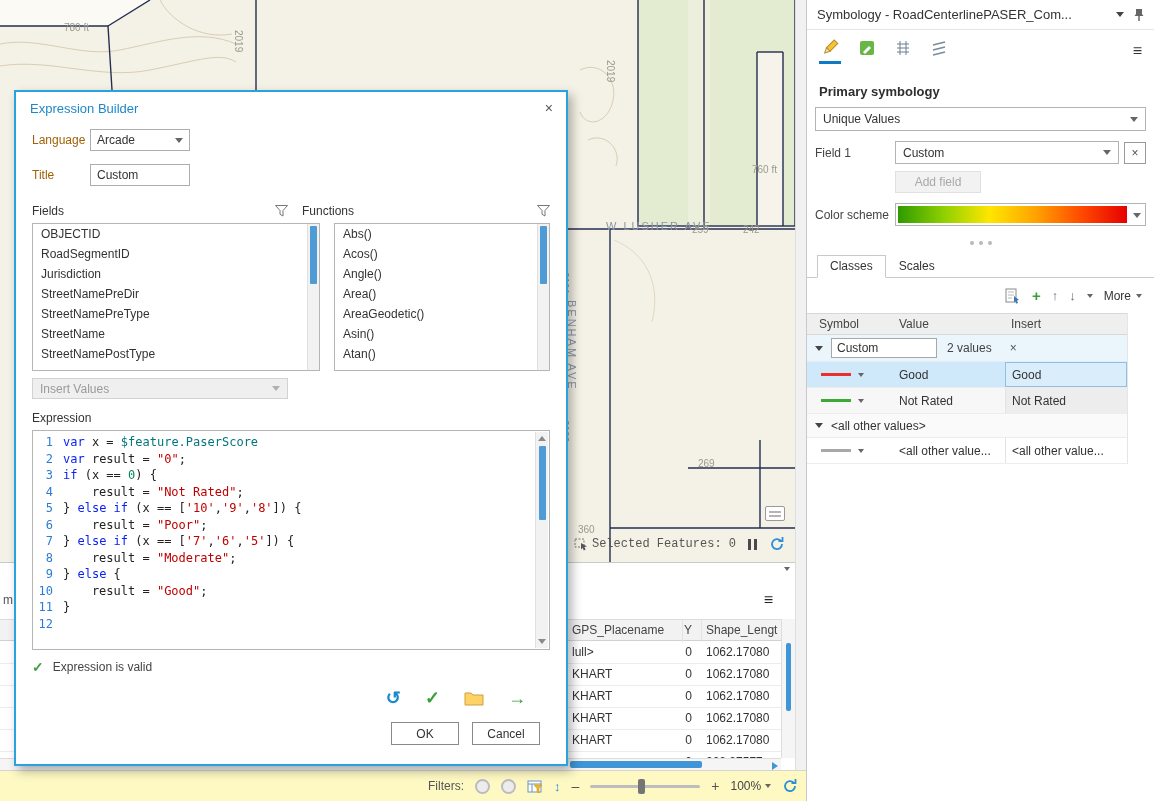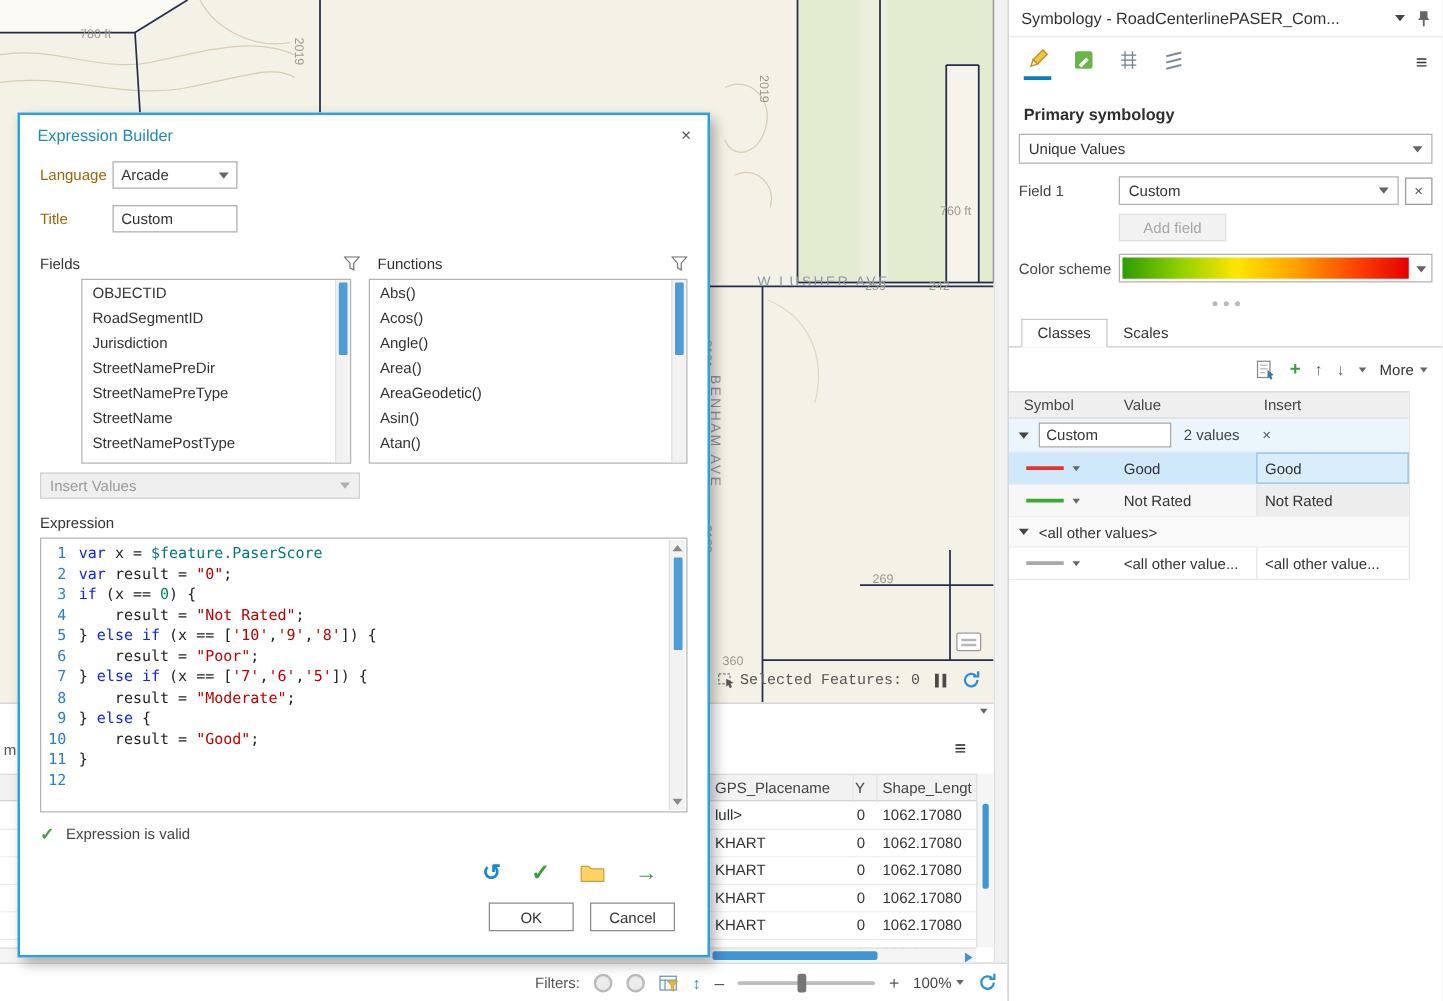--- a/index.html
+++ b/index.html
@@ -34,21 +34,21 @@
   .at-c3{position:absolute;left:706px;top:3px;}
   .at-header .at-c1,.at-header .at-c2,.at-header .at-c3{top:3px;}
   .at-vline{position:absolute;top:56px;bottom:12px;width:1px;background:#e3e3e3;}
   .hscroll{position:absolute;left:0;right:14px;bottom:0;height:12px;background:#f5f5f5;border-top:1px solid #dddddd;}
   .hthumb{position:absolute;left:570px;top:2px;width:132px;height:7px;background:#3f95d6;border-radius:2px;}
   .hs-arrow{position:absolute;right:3px;top:3px;width:0;height:0;border-top:4px solid transparent;border-bottom:4px solid transparent;border-left:6px solid #3f95d6;}
   .vscroll-t{position:absolute;right:0;top:56px;bottom:12px;width:14px;background:#f5f5f5;border-left:1px solid #dddddd;}
   .vthumb-t{position:absolute;left:4px;top:24px;width:5px;height:68px;background:#3f95d6;border-radius:2px;}
 
   
-  .status-bar{position:absolute;left:0;top:770px;width:806px;height:31px;background:#ffffff;border-top:1px solid #d5d5d5;}
+  .status-bar{position:absolute;left:0;top:770px;width:806px;height:31px;background:#fef9c3;border-top:1px solid #d5d5d5;}
   .sb-content{position:absolute;left:428px;top:0;height:30px;display:flex;align-items:center;gap:11px;color:#555;}
   .sb-circle{width:15px;height:15px;border:2px solid #bcbcbc;border-radius:50%;background:#ececec;}
   .sb-updown{color:#2b8fd8;font-weight:bold;font-size:13px;}
   .sb-minus,.sb-plus{color:#555;font-size:14px;}
   .slider{position:relative;width:110px;height:3px;background:#bdbdbd;border-radius:2px;}
   .slider-thumb{position:absolute;left:48px;top:-6px;width:7px;height:15px;background:#757575;border-radius:2px;}
   .zoom-wrap{display:flex;align-items:center;gap:4px;color:#444;}
 
   
   .caret{display:inline-block;width:0;height:0;border-left:4px solid transparent;border-right:4px solid transparent;border-top:5px solid #666;}
@@ -115,21 +115,21 @@
   .dlg-label{width:58px;color:#a16207;}
   .mini-select{width:100px;height:22px;border:1px solid #adadad;display:flex;align-items:center;padding:0 6px;gap:6px;}
   .mini-select .caret{margin-left:auto;}
   .mini-input{width:100px;height:22px;border:1px solid #adadad;display:flex;align-items:center;padding:0 6px;}
   .lists-head{display:flex;gap:14px;margin-top:18px;}
   .lh{display:flex;justify-content:space-between;align-items:center;}
   .lh.left{width:256px;}
   .lh.right{flex:1;}
   .lists{display:flex;gap:14px;margin-top:5px;}
   .listbox{position:relative;height:148px;border:1px solid #b5b5b5;background:#fff;overflow:hidden;padding-right:13px;}
-  .listbox.left{width:216px;margin-left:33px;}
+  .listbox.left{width:288px;}
   .listbox.right{flex:1;}
   .list-item{height:20px;line-height:20px;padding:0 8px;color:#333;white-space:nowrap;}
   .vscroll{position:absolute;top:0;right:0;bottom:0;width:12px;background:#f2f2f2;border-left:1px solid #e0e0e0;}
   .vthumb{position:absolute;top:2px;left:2px;width:7px;height:58px;background:#4f9bd5;border-radius:1px;}
   .insert-values{margin-top:7px;width:256px;height:21px;background:#efefef;border:1px solid #d2d2d2;color:#9a9a9a;display:flex;align-items:center;padding:0 7px;}
   .insert-values .caret{margin-left:auto;border-top-color:#b0b0b0;}
   .expr-label{margin-top:12px;color:#333;}
   .editor{position:relative;margin-top:5px;height:220px;border:1px solid #b5b5b5;background:#fff;overflow:hidden;padding:3px 14px 0 0;font-family:"DejaVu Sans Mono",monospace;font-size:12px;}
   .code-line{display:flex;height:16.5px;line-height:16.5px;white-space:pre;}
   .ln{width:30px;text-align:right;padding-right:10px;color:#2b7cd6;flex:none;}

